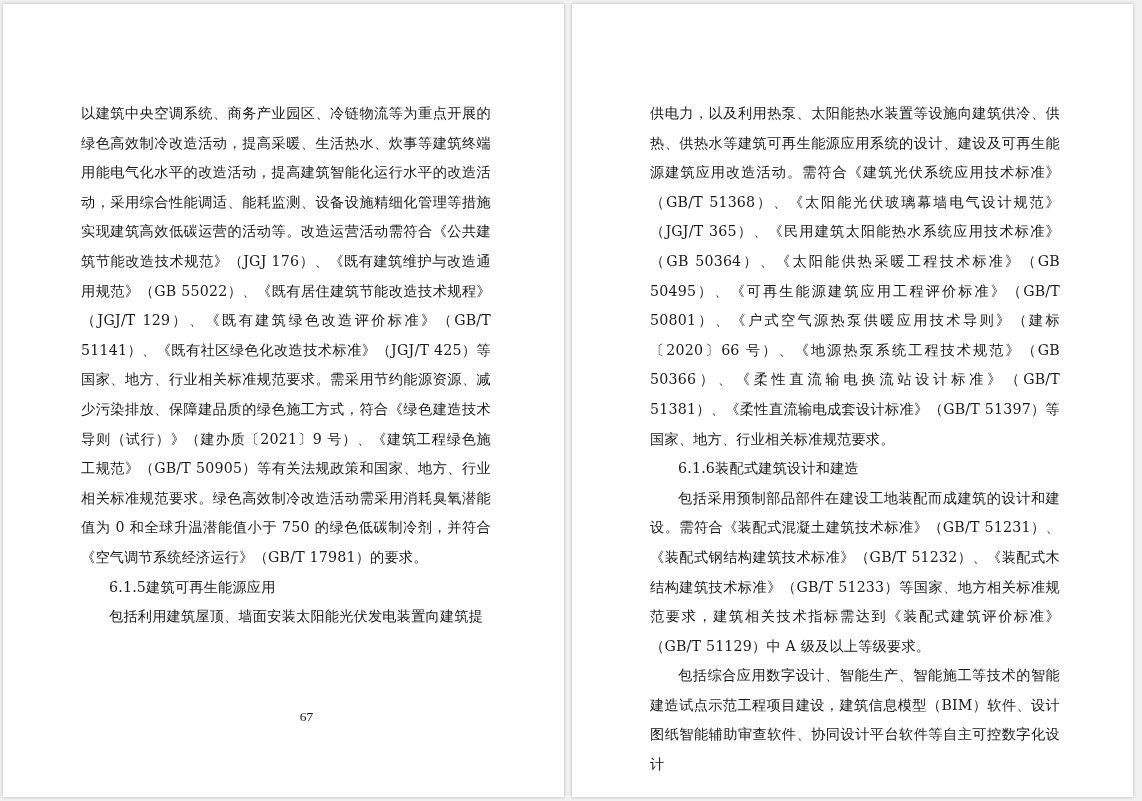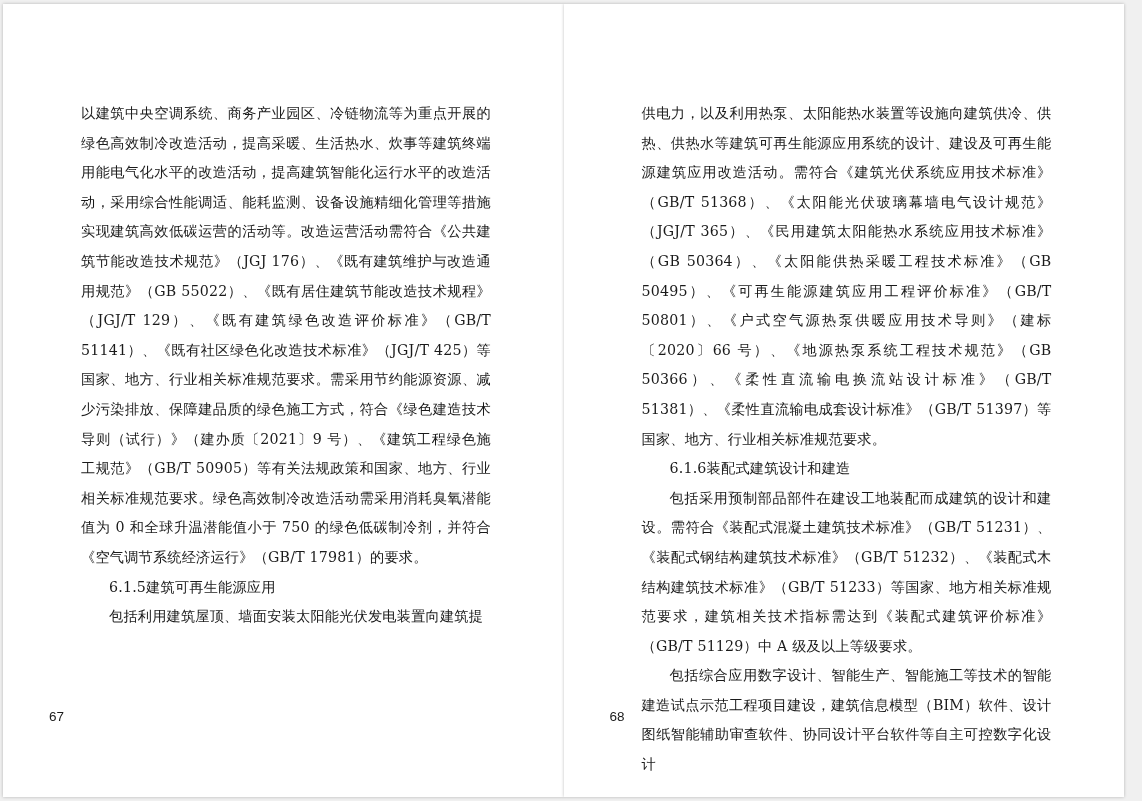--- a/index.html
+++ b/index.html
@@ -11,21 +11,21 @@
     font-family: "DejaVu Serif", "Liberation Serif", serif;
   }
   .viewer {
     position: relative;
     width: 1142px;
     height: 801px;
     background: #f0f0f0;
     display: flex;
     justify-content: space-between;
     box-sizing: border-box;
-    padding: 4px 18px 4px 3px;
+    padding: 4px 9px 4px 3px;
   }
   .page {
     position: relative;
     width: 561px;
     height: 793px;
     background: #ffffff;
     box-shadow: 0 0 3px rgba(0,0,0,0.25);
     box-sizing: border-box;
     overflow: hidden;
   }
@@ -55,23 +55,24 @@
     text-indent: 28px;
     letter-spacing: 0.2px;
   }
   .heading .num {
   }
   .page-number {
     position: absolute;
     left: 0;
     right: 0;
     top: 705px;
+    text-align: center;
     font-size: 13.5px;
     color: #1a1a1a;
-    font-family: Liberation Sans, sans-serif;
+    font-family: Liberation Serif, serif;
     margin-left: 46px;
   }
 </style>
 </head>
 <body>
 
 <div class="viewer">
 
   <div class="page">
     <div class="page-body">
@@ -82,16 +83,15 @@
     <div class="page-number">67</div>
   </div>
 
   <div class="page">
     <div class="page-body">
       <p class="para">供电力，以及利用热泵、太阳能热水装置等设施向建筑供冷、供热、供热水等建筑可再生能源应用系统的设计、建设及可再生能源建筑应用改造活动。需符合《建筑光伏系统应用技术标准》（GB/T 51368）、《太阳能光伏玻璃幕墙电气设计规范》（JGJ/T 365）、《民用建筑太阳能热水系统应用技术标准》（GB 50364）、《太阳能供热采暖工程技术标准》（GB 50495）、《可再生能源建筑应用工程评价标准》（GB/T 50801）、《户式空气源热泵供暖应用技术导则》（建标〔2020〕66 号）、《地源热泵系统工程技术规范》（GB 50366）、《柔性直流输电换流站设计标准》（GB/T 51381）、《柔性直流输电成套设计标准》（GB/T 51397）等国家、地方、行业相关标准规范要求。</p>
       <p class="heading"><span class="num">6.1.6</span><span>装配式建筑设计和建造</span></p>
       <p class="para indent">包括采用预制部品部件在建设工地装配而成建筑的设计和建设。需符合《装配式混凝土建筑技术标准》（GB/T 51231）、《装配式钢结构建筑技术标准》（GB/T 51232）、《装配式木结构建筑技术标准》（GB/T 51233）等国家、地方相关标准规范要求，建筑相关技术指标需达到《装配式建筑评价标准》（GB/T 51129）中 A 级及以上等级要求。</p>
       <p class="para indent">包括综合应用数字设计、智能生产、智能施工等技术的智能建造试点示范工程项目建设，建筑信息模型（BIM）软件、设计图纸智能辅助审查软件、协同设计平台软件等自主可控数字化设计</p>
     </div>
-    <div class="page-number">68</div>
   </div>
 
 </div>
 
 </body></html>

